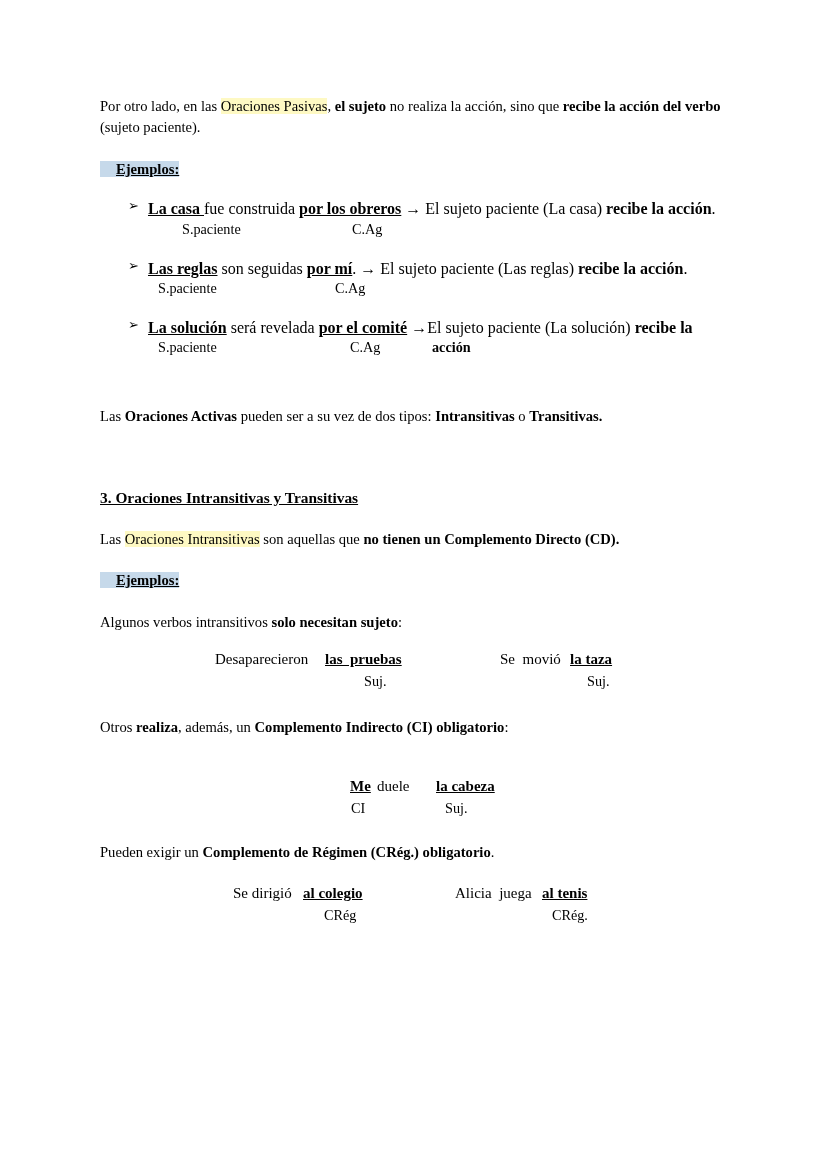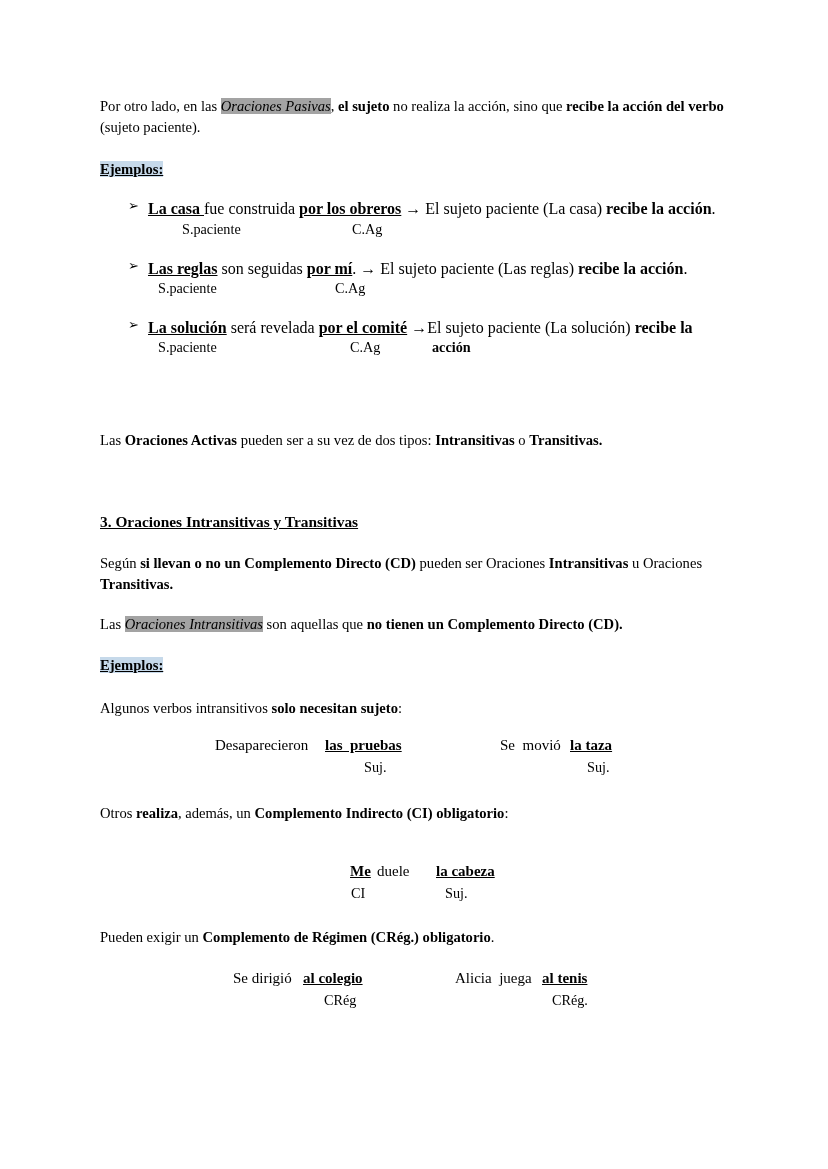--- a/index.html
+++ b/index.html
@@ -32,27 +32,27 @@
     margin: 0;
     font-size: 14.6px;
     line-height: 1.42;
   }
   .para {
     margin-bottom: 16px;
   }
   b, .b { font-weight: bold; }
   .u { text-decoration: underline; }
   .hl {
-    background: #a3a3a3;
-    font-style: italic;
+    background: #fef9c3;
   }
   .hl-head {
     background: #c6d9ea;
     font-weight: bold;
     text-decoration: underline;
+    padding-left: 16px;
   }
   .bullet-row {
     margin-bottom: 14px;
     position: relative;
     padding-left: 30px;
   }
   .bullet-mark {
     position: absolute;
     left: 28px;
     top: 0px;
@@ -145,31 +145,28 @@
           <span class="tag" style="left:28px;">S.paciente</span>
           <span class="tag" style="left:220px;">C.Ag</span>
           <span class="tag b" style="left:302px;">acción</span>
         </div>
       </div>
 
     </div>
 
     <div class="spacer-lg"></div>
 
-    <p class="para" style="margin-top:24px;">
+    <p class="para" style="margin-top:0;">
       <span>Las </span><b>Oraciones Activas</b><span> pueden ser a su vez de dos tipos: </span><b>Intransitivas</b><span> o </span><b>Transitivas.</b>
     </p>
 
     <div class="spacer-lg"></div>
 
     <p class="section-title" style="margin-top:10px;">3. Oraciones Intransitivas y Transitivas</p>
 
-    <p class="para" style="margin-top:20px;">
-      <span>Según </span><b>si llevan o no un Complemento Directo (CD)</b><span> pueden ser Oraciones </span><b>Intransitivas</b><span> u Oraciones </span><b>Transitivas.</b>
-    </p>
 
     <p class="para" style="margin-top:20px;">
       <span>Las </span><span class="hl">Oraciones Intransitivas</span><span> son aquellas que </span><b>no tienen un Complemento Directo (CD).</b>
     </p>
 
     <p class="para" style="margin-top:20px;">
       <span class="hl-head">Ejemplos:</span>
     </p>
 
     <p class="para" style="margin-top:22px;">

